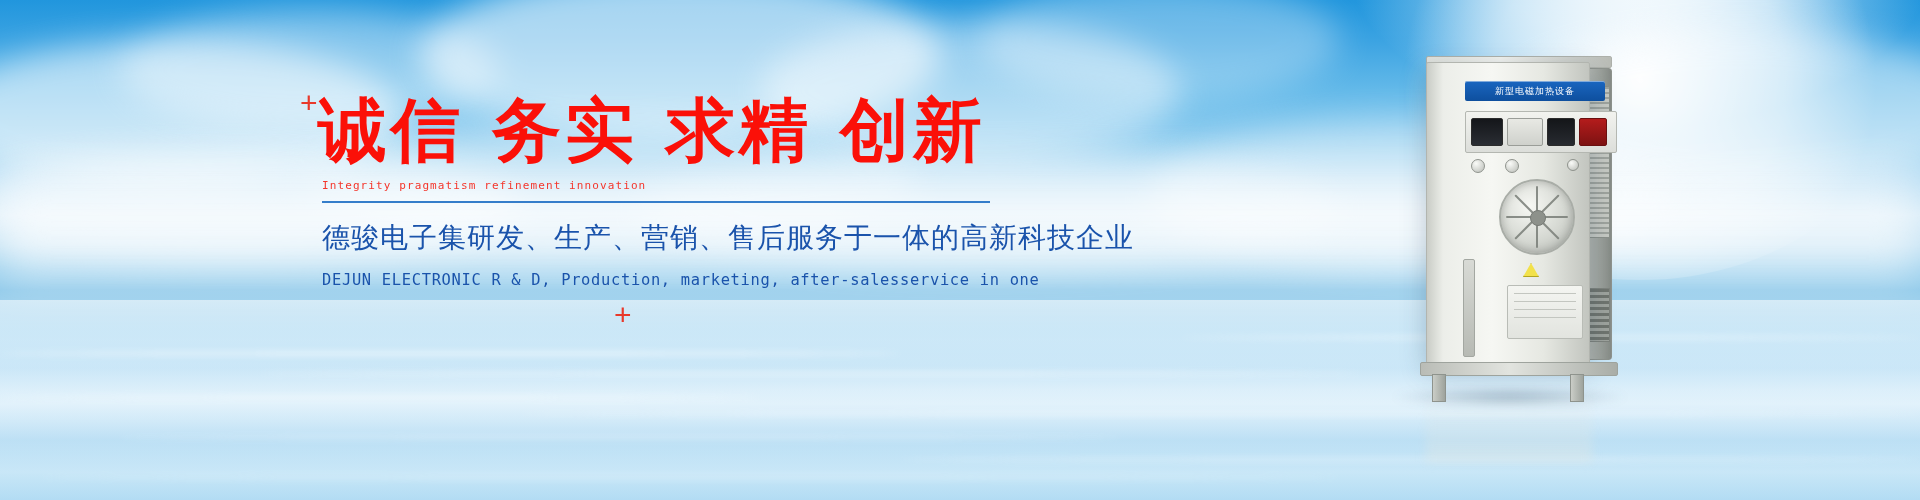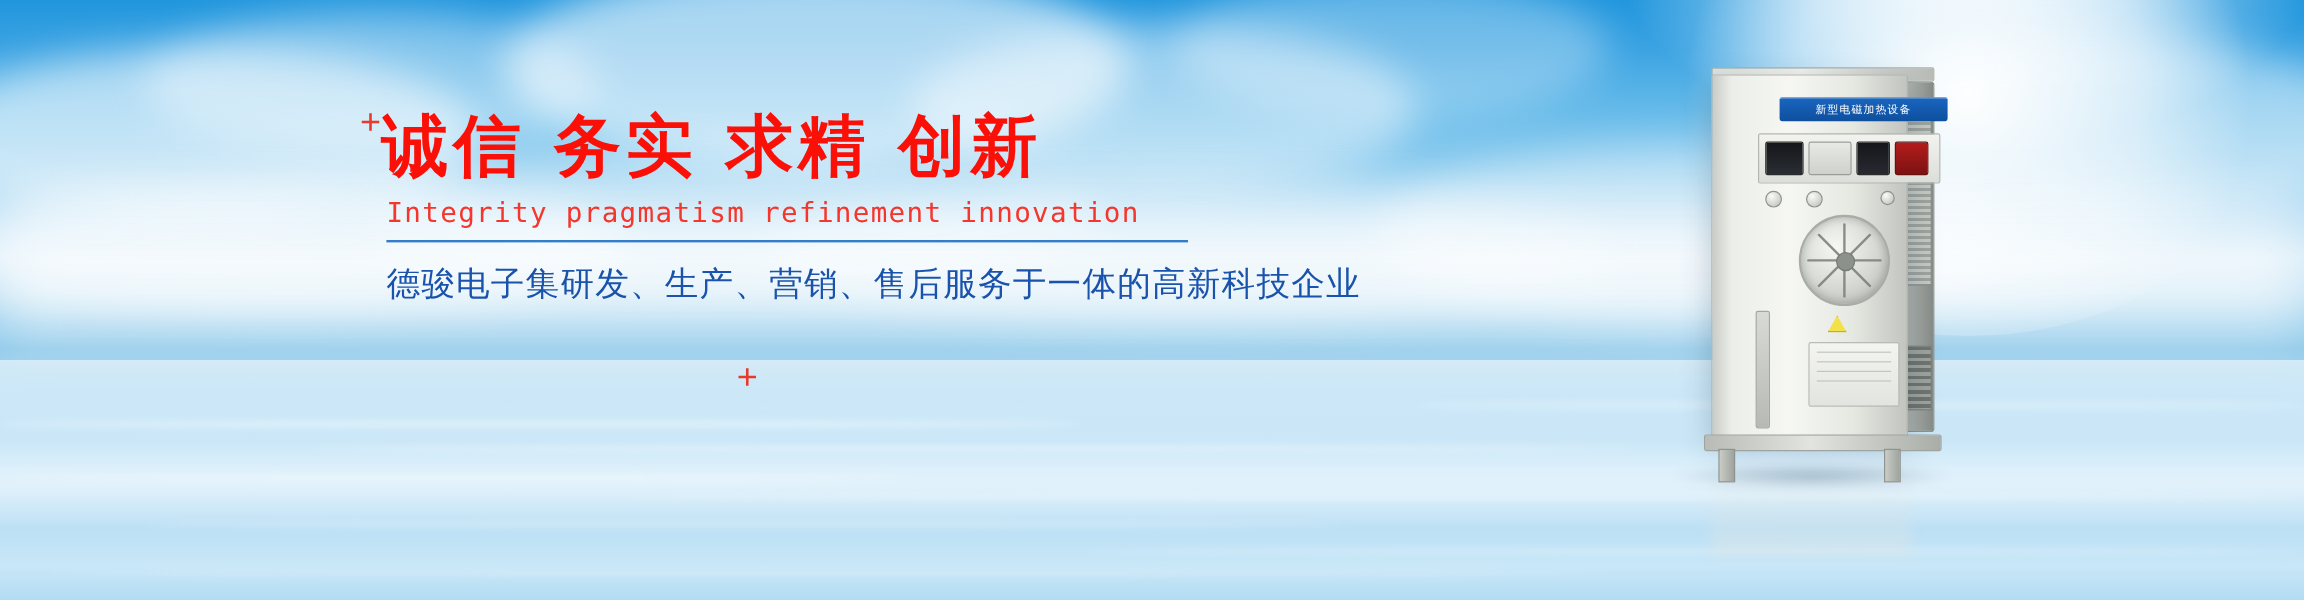--- a/index.html
+++ b/index.html
@@ -73,26 +73,26 @@
   .glow{
     position:absolute;left:1380px;top:-120px;width:520px;height:400px;border-radius:50%;
     background:radial-gradient(circle,rgba(255,255,255,.98) 0%,rgba(255,255,255,.5) 45%,rgba(255,255,255,0) 72%);
   }
   
   .copy{position:absolute;left:318px;top:92px;width:720px;}
   .plus{position:absolute;color:#e8392b;font-weight:300;line-height:1;user-select:none;}
   .plus-top{left:300px;top:88px;font-size:30px;}
   .plus-bottom{left:614px;top:300px;font-size:30px;}
   .headline{
-    margin:0;color:#fb1008;font-size:56px;letter-spacing:4px;line-height:1.12;
+    margin:0;color:#fb1008;font-size:69px;letter-spacing:4px;line-height:1.12;
     font-family:"DejaVu Sans","Liberation Sans",sans-serif;font-weight:700;
     white-space:nowrap;
   }
   .sub-en{
-    margin:10px 0 0 4px;color:#f4362c;font-size:23px;letter-spacing:1.1px;
+    margin:10px 0 0 4px;color:#f4362c;font-size:11px;letter-spacing:1.1px;
     font-family:"DejaVu Sans Mono","Liberation Mono",monospace;white-space:nowrap;
   }
   .rule{margin:9px 0 0 4px;width:668px;height:2px;background:#1f6fc4;opacity:.9;}
   .zh-line{
     margin:16px 0 0 4px;color:#1a53ab;font-size:28px;letter-spacing:1px;
     font-family:"DejaVu Sans","Liberation Sans",sans-serif;white-space:nowrap;
   }
   .en-para{
     margin:10px 0 0 4px;color:#1a53ab;font-size:15.4px;letter-spacing:.7px;line-height:1.72;
     font-family:"DejaVu Sans Mono","Liberation Mono",monospace;
@@ -110,21 +110,21 @@
     position:absolute;left:188px;top:6px;width:24px;height:290px;
     background:linear-gradient(to right,#b8bbb5,#9ba09a 60%,#868b86 100%);
     border:1px solid #8e938d;border-radius:0 3px 3px 0;
   }
   .m-top{
     position:absolute;left:28px;top:-6px;width:184px;height:10px;
     background:linear-gradient(to right,#dfe1dc,#f3f4f0 40%,#b9bcb6);
     border:1px solid #aeb1ab;border-radius:2px;
   }
   .m-label{
-    position:absolute;left:56px;top:18px;width:140px;height:20px;
+    position:absolute;left:38px;top:18px;width:140px;height:20px;
     background:linear-gradient(to bottom,#1a66c0,#0e4f9e);
     border-radius:2px;color:#ffffff;font-size:9px;letter-spacing:1px;
     display:flex;align-items:center;justify-content:center;
     font-family:"DejaVu Sans","Liberation Sans",sans-serif;
     box-shadow:inset 0 1px 0 rgba(255,255,255,.45);
   }
   .m-panel{
     position:absolute;left:38px;top:48px;width:140px;height:40px;
     background:linear-gradient(to bottom,#f2f3ef,#dcdeda);
     border:1px solid #b4b7b1;border-radius:2px;display:flex;align-items:center;gap:4px;padding:0 5px;
@@ -223,20 +223,21 @@
 
   <div class="plus plus-top">+</div>
   <div class="plus plus-bottom">+</div>
 
   <div class="copy">
     <h1 class="headline">诚信 务实 求精 创新</h1>
     <div class="sub-en">Integrity  pragmatism  refinement  innovation</div>
     <div class="rule"></div>
     <div class="zh-line">德骏电子集研发、生产、营销、售后服务于一体的高新科技企业</div>
     <div class="en-para">
+      <span>DEJUN ELECTRONIC R &amp; D, Production, marketing, after-salesservice in one</span>
     </div>
   </div>
 
   <div class="m-shadow"></div>
   <div class="m-reflect"></div>
   <div class="machine">
     <div class="m-top"></div>
     <div class="m-side"></div>
     <div class="m-vent"></div>
     <div class="m-vent2"></div>

